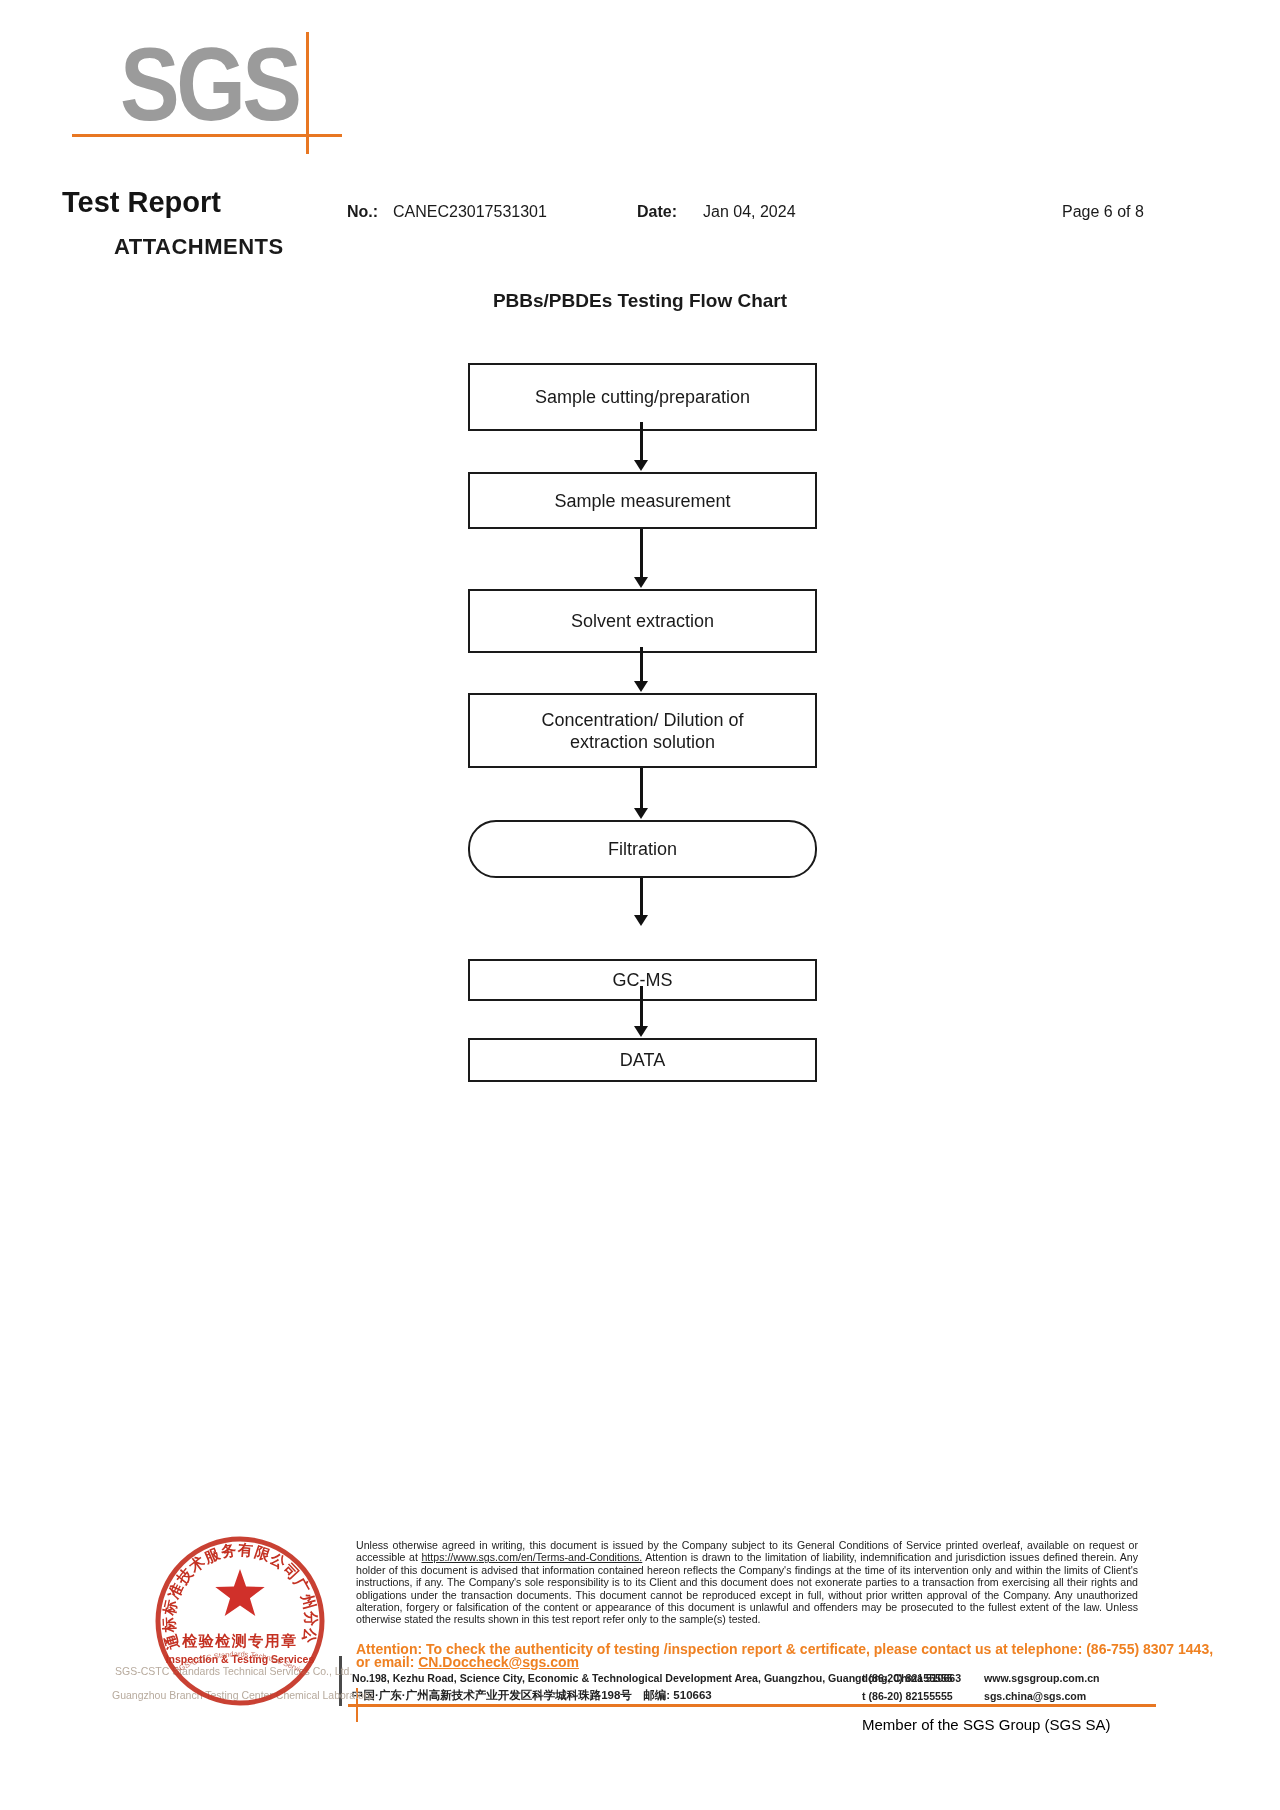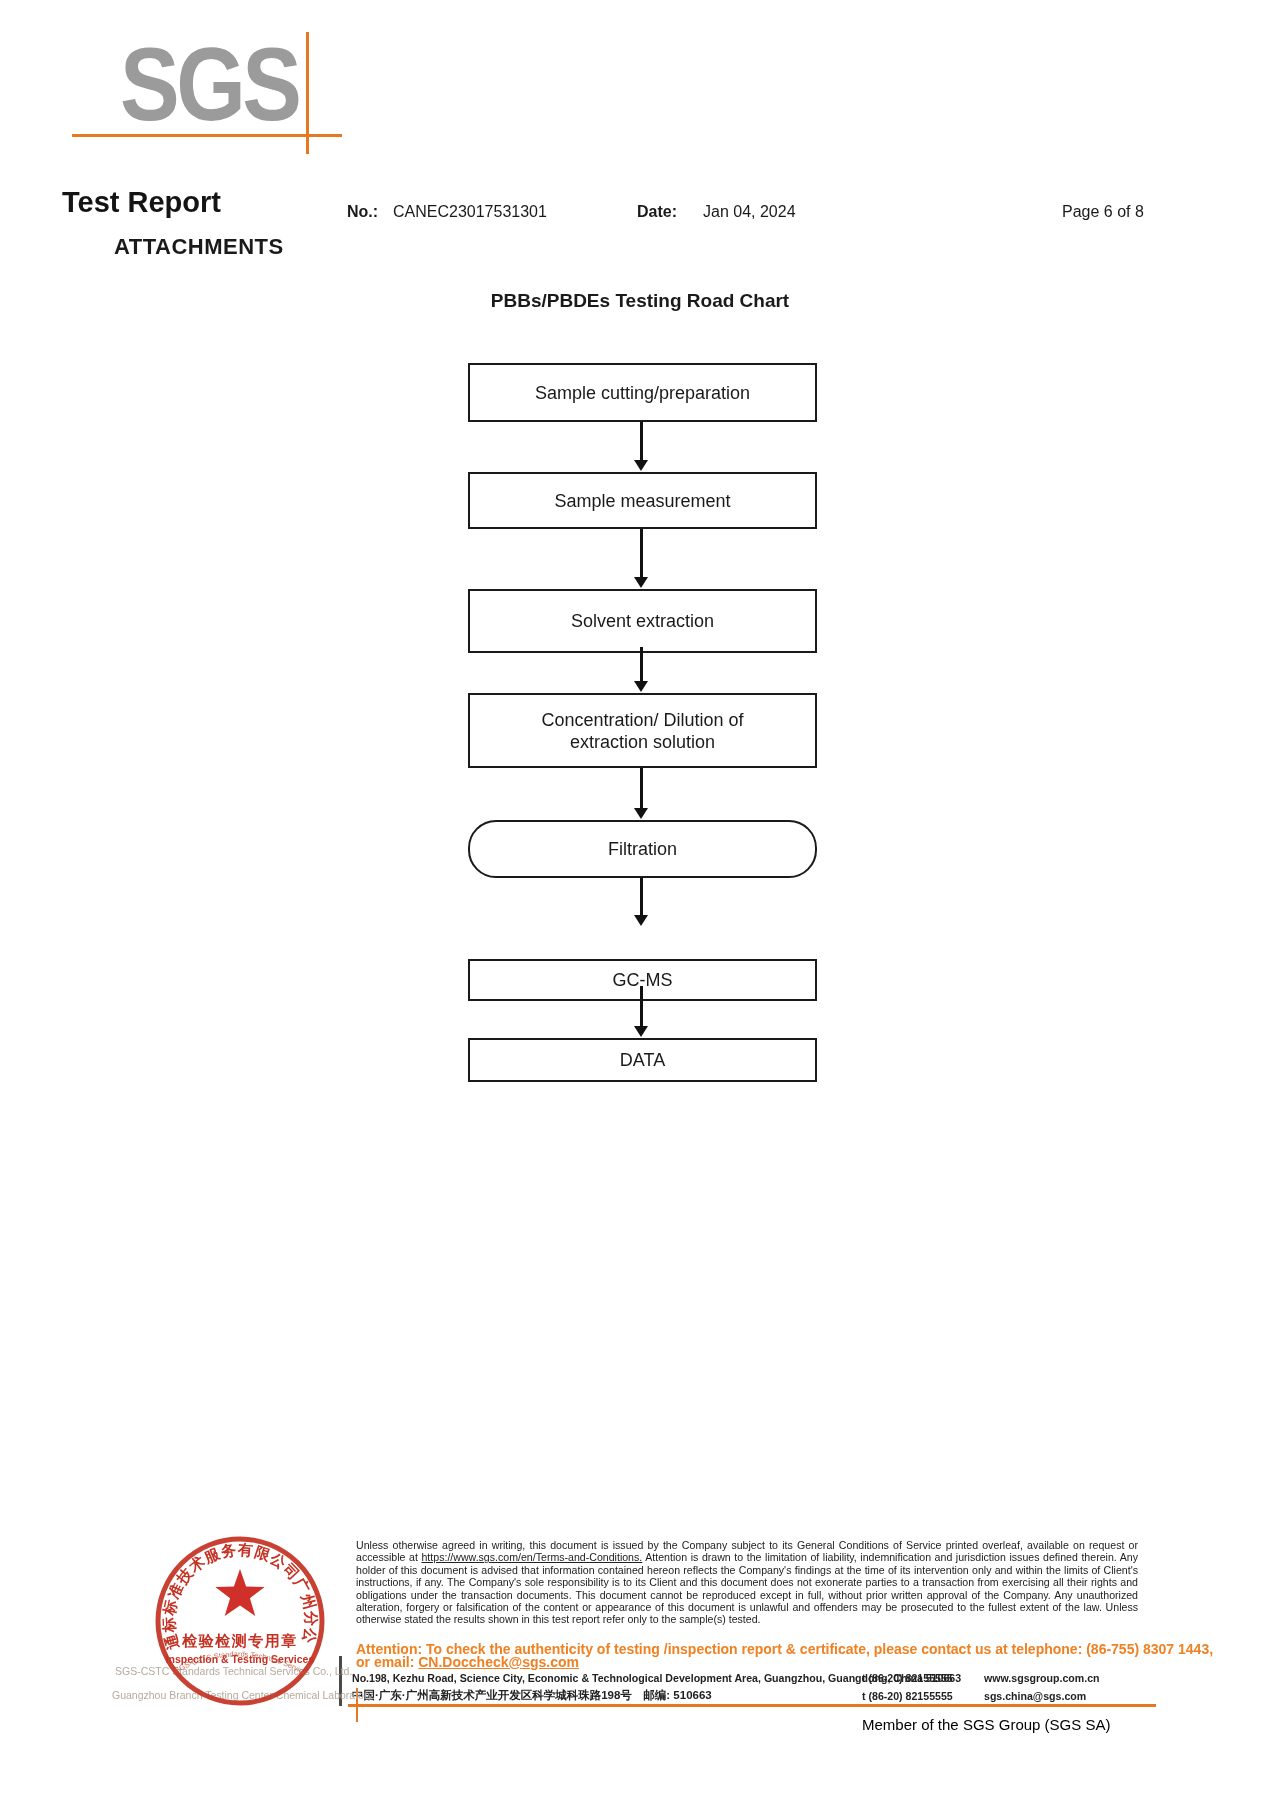--- a/index.html
+++ b/index.html
@@ -57,23 +57,23 @@
 
   <div class="report-title">Test Report</div>
   <div class="attachments">ATTACHMENTS</div>
 
   <span class="hdr b" style="left:347px;">No.:</span>
   <span class="hdr" style="left:393px;">CANEC23017531301</span>
   <span class="hdr b" style="left:637px;">Date:</span>
   <span class="hdr" style="left:703px;">Jan 04, 2024</span>
   <span class="hdr" style="left:1062px;">Page 6 of 8</span>
 
-  <div class="chart-title">PBBs/PBDEs Testing Road Chart</div>
+  <div class="chart-title">PBBs/PBDEs Testing Flow Chart</div>
 
-  <div class="fbox" style="top:363px;height:59px;">Sample cutting/preparation</div>
+  <div class="fbox" style="top:363px;height:68px;">Sample cutting/preparation</div>
   <div class="arrow" style="top:422px;height:39px;"></div>
 
   <div class="fbox" style="top:472px;height:57px;">Sample measurement</div>
   <div class="arrow" style="top:529px;height:49px;"></div>
 
   <div class="fbox" style="top:589px;height:64px;">Solvent extraction</div>
   <div class="arrow" style="top:647px;height:35px;"></div>
 
   <div class="fbox" style="top:693px;height:75px;">Concentration/ Dilution of extraction solution</div>
   <div class="arrow" style="top:768px;height:41px;"></div>

